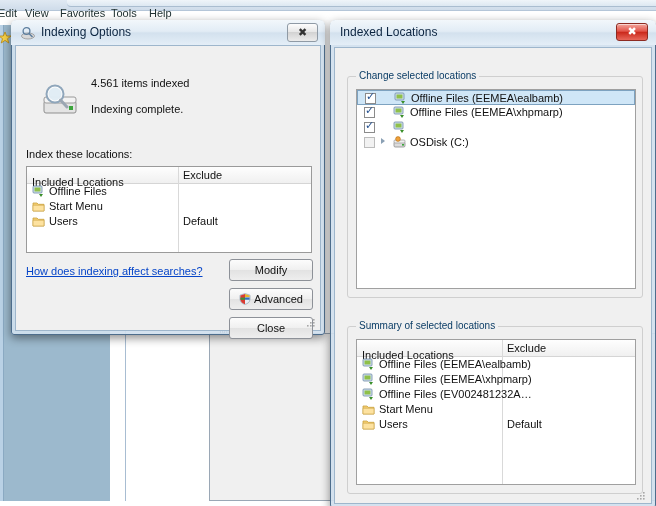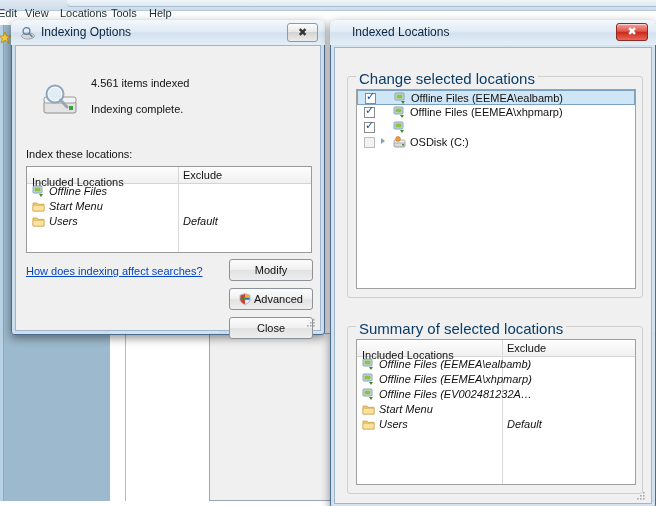--- a/index.html
+++ b/index.html
@@ -77,21 +77,21 @@
     background:#f0f0f0; border:1px solid #9eb6cc;
   }
   .vtitle {
     position:absolute; left:0; right:0; top:0; height:25px;
     border-radius:5px 5px 0 0;
     background:linear-gradient(#f2f7fb 0%, #e2ecf5 45%, #d3e1ee 52%, #e4eef7 100%);
   }
   .vtitle-text {
     position:absolute; left:30px; top:5px; font-size:12px; color:#0b2440;
   }
-  .vtitle-text.noicon { left:10px;margin-left:12px; }
+  .vtitle-text.noicon { left:10px; }
   .vtitle-icon { position:absolute; left:9px; top:5px; width:16px; height:16px; }
 
   .btn-close-gray {
     position:absolute; width:31px; height:19px;
     background:linear-gradient(#fdfdfd,#e6e6e6 48%,#d3d3d3 50%,#ececec);
     border:1px solid #8f9aa5; border-radius:3px;
     color:#333; font-size:11px; text-align:center; line-height:17px;
     font-family:"DejaVu Sans", sans-serif;
   }
   .btn-close-red {
@@ -114,21 +114,21 @@
     background:#fff; border:1px solid #9a9a9a;
   }
   .lv-head {
     position:absolute; left:0; right:0; top:0; height:17px;
     background:linear-gradient(#fefefe,#f0f0f0);
     border-bottom:1px solid #d5d5d5;
   }
   .lv-head .c1 { position:absolute; left:5px; top:2px; font-size:11px; color:#111;margin-top:7px; }
   .lv-head .c2 { position:absolute; top:2px; font-size:11px; color:#111; }
   .lv-divider { position:absolute; top:0; bottom:0; width:1px; background:#d9d9d9; }
-  .lv-body { position:absolute; left:0; right:0; top:17px; bottom:0;font-style:italic; }
+  .lv-body { position:absolute; left:0; right:0; top:17px; bottom:0; }
   .lv-row { position:relative; height:15px; }
   .lv-row .ic { position:absolute; left:5px; top:1px; width:13px; height:13px; }
   .lv-row .nm { position:absolute; left:22px; top:1px; font-size:11px; color:#111; white-space:nowrap; }
   .lv-row .ex { position:absolute; top:1px; font-size:11px; color:#111; }
 
   #io-help-link {
     position:absolute; left:10px; top:219px; font-size:11px;
     color:#0645c8; text-decoration:underline; cursor:pointer;
   }
   .vbtn {
@@ -143,21 +143,21 @@
   #io-btn-close    { left:213px; top:271px; width:84px; height:22px; line-height:20px; }
   .shield { display:inline-block; width:12px; height:12px; vertical-align:-2px; margin-right:3px; }
   #io-grip { position:absolute; right:4px; bottom:3px; width:10px; height:10px; }
 
   
   #dlg-locations { left:330px; top:20px; width:326px; height:488px; }
   #dlg-locations .vinner { top:27px; }
   .groupbox { position:absolute; border:1px solid #cfcfcf; border-radius:3px; }
   .groupbox > .gb-title {
     position:absolute; left:8px; top:-7px; background:#f0f0f0;
-    padding:0 3px; font-size:15px; color:#0b3d66;
+    padding:0 3px; font-size:10px; color:#0b3d66;
   }
   #gb-change { left:12px; top:28px; width:296px; height:222px; }
   #tree {
     position:absolute; left:8px; top:12px; width:280px; height:200px;
     background:#fff; border:1px solid #a0a0a0; overflow:hidden;
   }
   .tree-row { position:relative; height:15px; }
   .tree-row.selected { background:#cfe6f7; border:1px solid #7da2c0; height:15px; }
   .tree-row .cb {
     position:absolute; left:7px; top:2px; width:11px; height:11px;
@@ -187,21 +187,21 @@
 
 <div id="bg-desktop">
 
   <div id="bg-mail-window">
     <div id="bg-topstrip"></div>
     <div id="bg-topbar-chrome"></div>
 
     <div id="bg-menubar">
       <span class="mi0">Edit</span>
       <span class="mi1">View</span>
-      <span class="mi2">Locations</span>
+      <span class="mi2">Favorites</span>
       <span class="mi3">Tools</span>
       <span class="mi4">Help</span>
     </div>
 
     <div id="bg-left-blue"></div>
     <div id="bg-navpane"></div>
     <div id="bg-listpane"></div>
     <div id="bg-readpane"></div>
 
     <span id="bg-fav-star">

